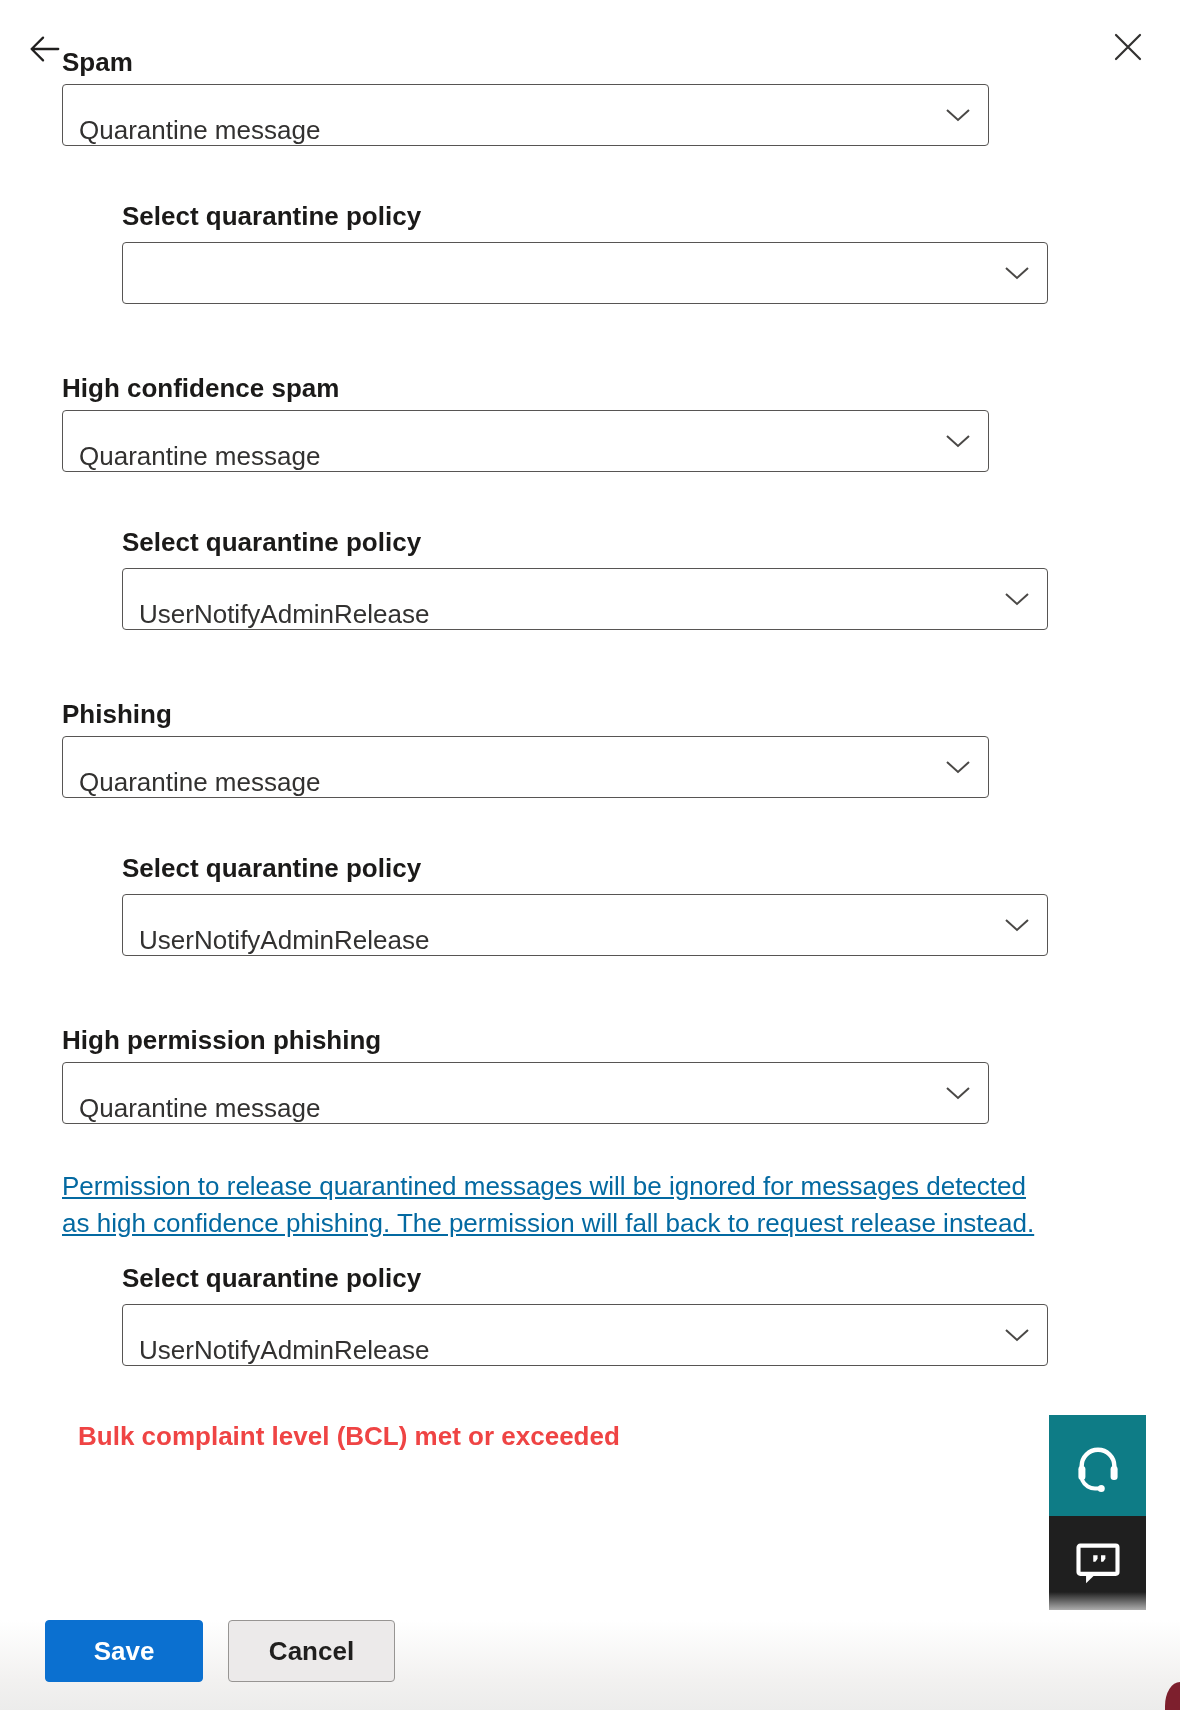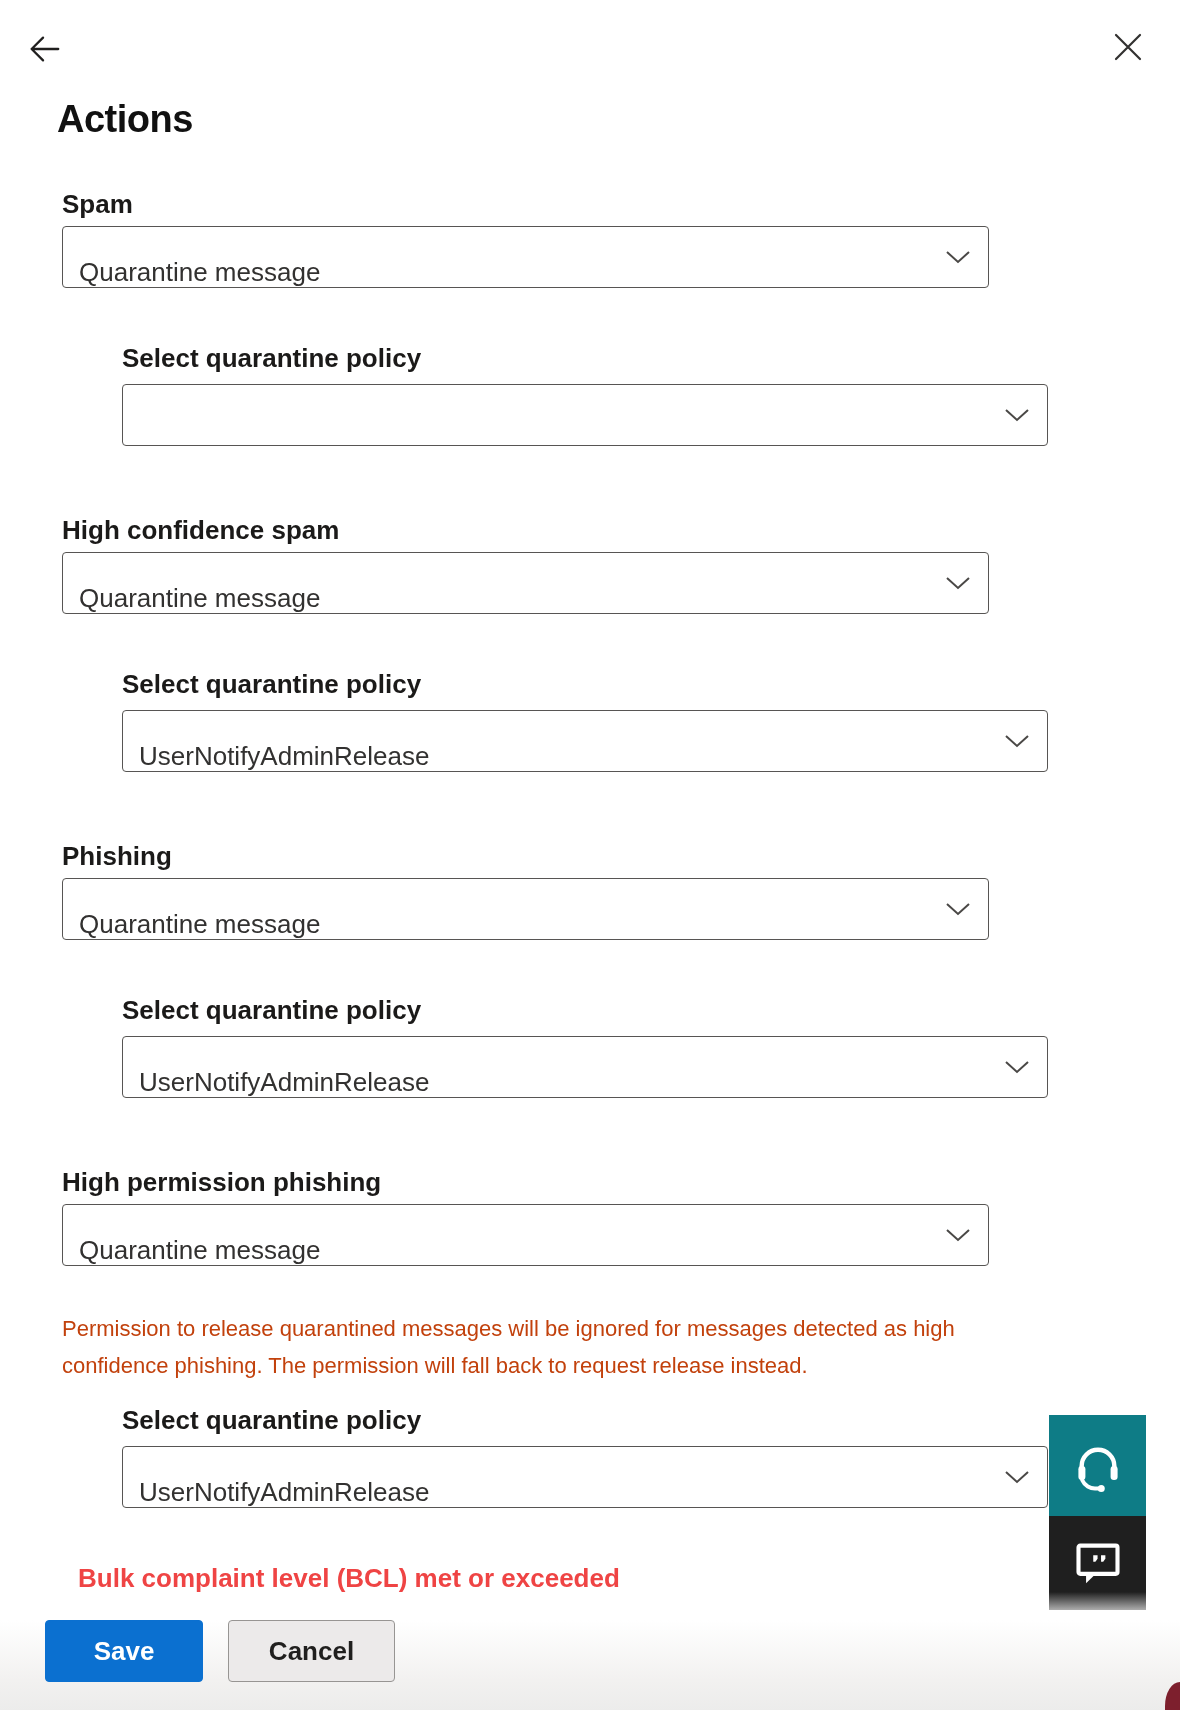--- a/index.html
+++ b/index.html
@@ -34,21 +34,21 @@
     position:absolute;left:16px;top:16px;line-height:59px;
     font-size:26px;color:#323130;white-space:nowrap;
   }
   .dropdown .chev{
     position:absolute;right:18px;top:24px;
   }
   .policy{margin-left:60px;margin-top:54px;}
   .policy .dropdown{margin-top:10px;width:926px;}
   .note{
     margin:44px 0 0 0;max-width:985px;
-    font-size:22px;line-height:37px;color:#c2410c;font-weight:400;
+    font-size:26px;line-height:37px;color:#0369a1;font-weight:400;text-decoration:underline;
   }
   .policy.after-note{margin-top:20px;}
   .bulk-label{
     margin-top:54px;font-size:26px;line-height:32px;font-weight:600;color:#ef4444;margin-left:16px;
   }
 
   .footer{
     position:absolute;left:0;top:1592px;width:1180px;height:118px;
     background:linear-gradient(180deg, rgba(255,255,255,0) 0%, #ffffff 24%, #f2f1f0 75%, #ececeb 100%);
   }
@@ -79,21 +79,20 @@
     <path d="M35 20 H7 M7 20 L19 8 M7 20 L19 32" stroke="#201f1e" stroke-width="2.4" fill="none" stroke-linecap="round"></path>
   </svg>
 </button>
 <button class="icon-btn" id="close-btn" aria-label="Close">
   <svg width="32" height="32" viewBox="0 0 32 32">
     <path d="M4 4 L28 28 M28 4 L4 28" stroke="#323130" stroke-width="2.2" fill="none" stroke-linecap="round"></path>
   </svg>
 </button>
 
 <div class="content">
-  <h1>Actions</h1>
 
   <div class="section first">
     <div class="field-label">Spam</div>
     <div class="dropdown" role="combobox">
       <span class="dd-text">Quarantine message</span>
       <svg class="chev" width="24" height="13" viewBox="0 0 24 13">
         <path d="M1 1 L12 11 L23 1" stroke="#4a4846" stroke-width="2" fill="none"></path>
       </svg>
     </div>
     <div class="policy">

